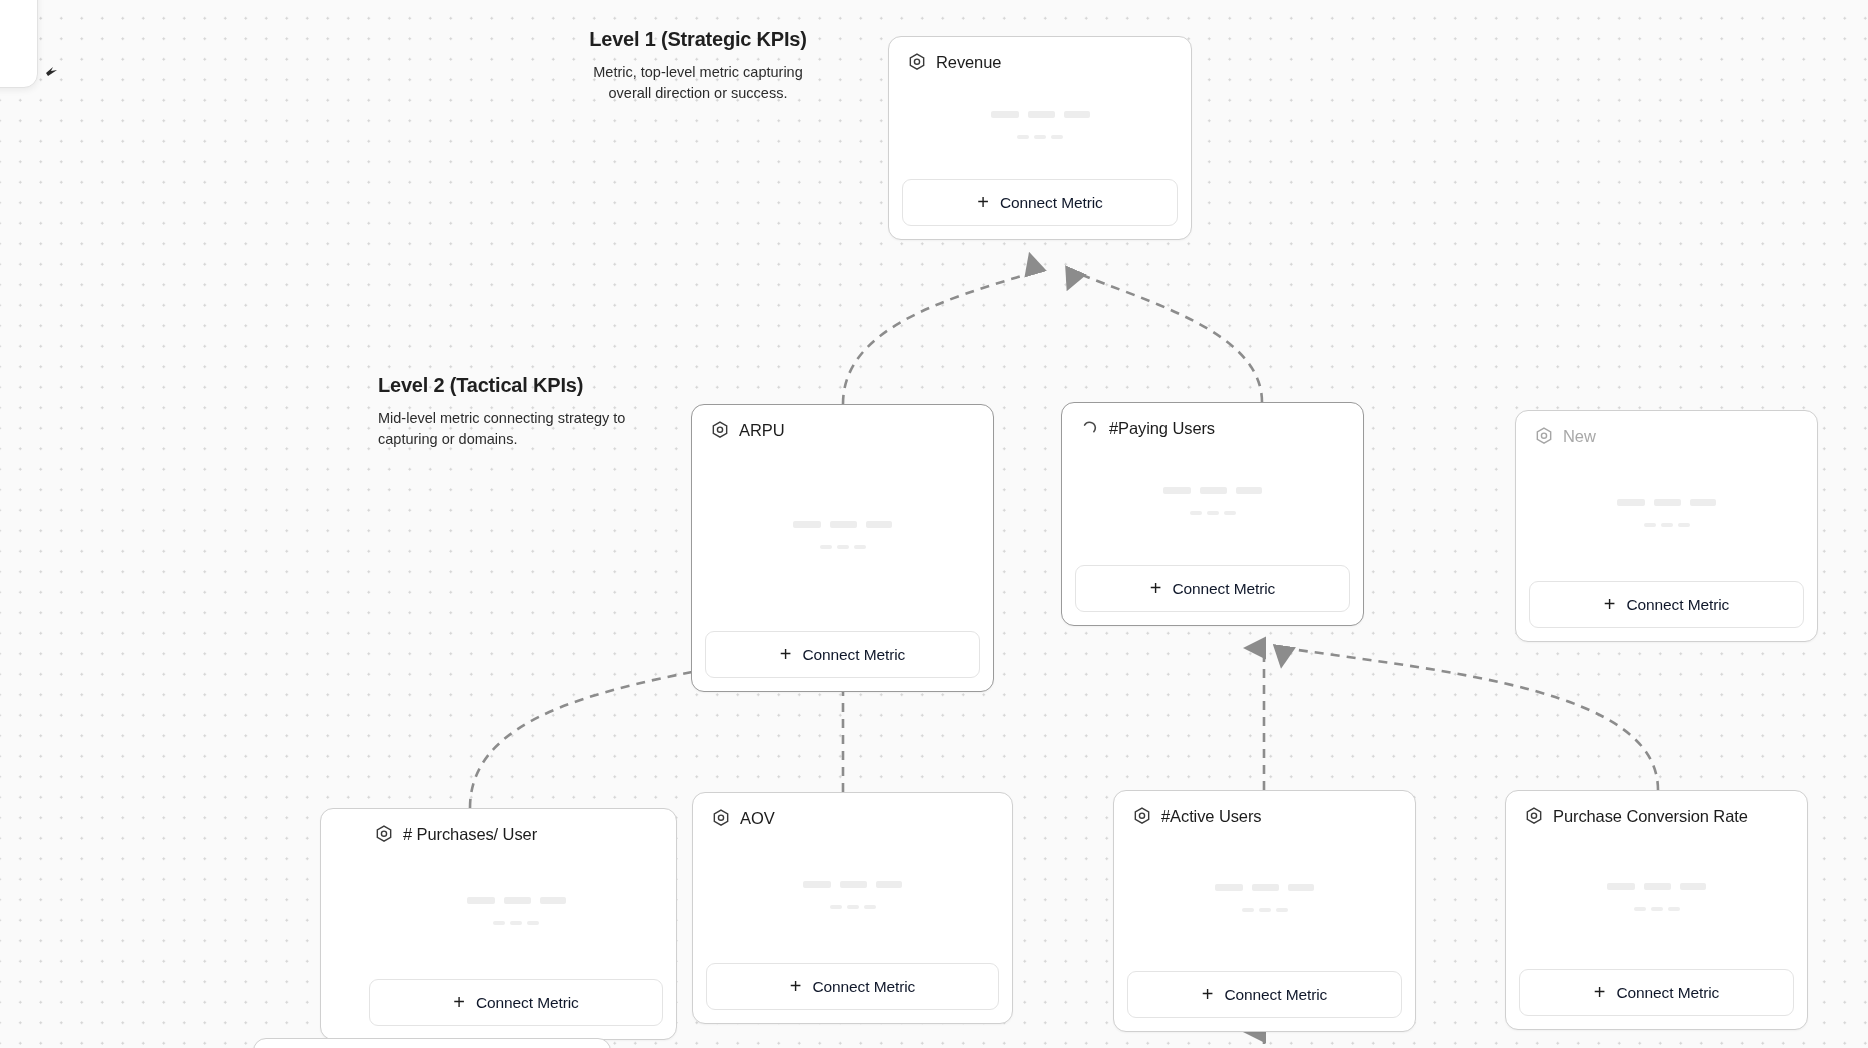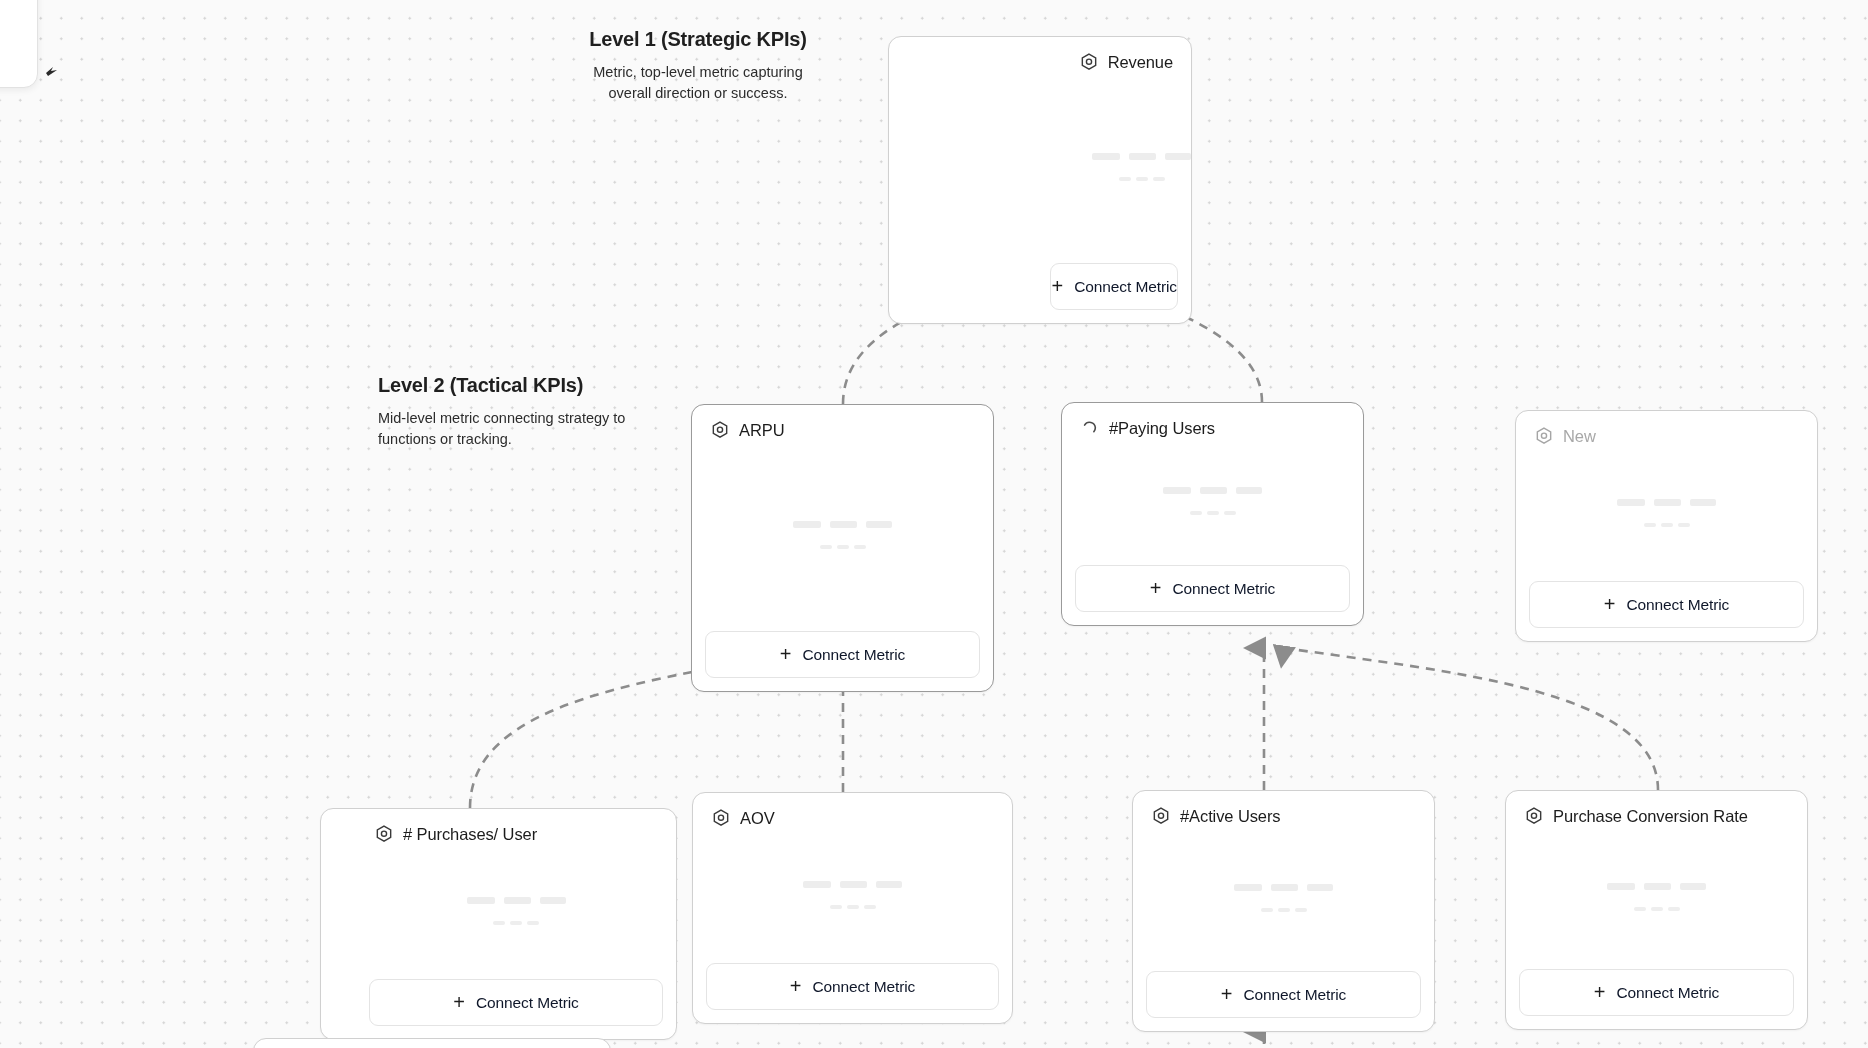--- a/index.html
+++ b/index.html
@@ -131,25 +131,25 @@
     <path d="M0 7 L7 1 L5 5 L11 4 L2 10 Z" fill="#2b2b2b"></path>
   </svg>
 
   <div class="level-block" style="left:573px; top:28px;text-align:center;">
     <div class="level-title">Level 1 (Strategic KPIs)</div>
     <div class="level-desc">Metric, top-level metric capturing overall direction or success.</div>
   </div>
 
   <div class="level-block" style="left:378px; top:374px;">
     <div class="level-title">Level 2 (Tactical KPIs)</div>
-    <div class="level-desc">Mid-level metric connecting strategy to functions or tracking.</div>
-  </div>
-
-
-  <div class="card" style="left:888px; top:36px; width:304px; height:288px;align-items:flex-end;">
+    <div class="level-desc">Mid-level metric connecting strategy to capturing or domains.</div>
+  </div>
+
+
+  <div class="card" style="left:888px; top:36px; width:304px; height:204px;">
     <div class="card-head">
       <svg class="card-icon" viewBox="0 0 24 24" fill="none" stroke="#3a3a3a" stroke-width="1.7">
         <path d="M12 2.6 L20 7.1 V16.1 L12 20.6 L4 16.1 V7.1 Z"></path>
         <circle cx="12" cy="11.6" r="3.1"></circle>
       </svg>
       <span class="card-title">Revenue</span>
     </div>
     <div class="card-body">
       <div class="skel-row">
         <span class="skel w1"></span>
@@ -290,21 +290,21 @@
         <span class="skel"></span>
         <span class="skel"></span>
       </div>
     </div>
     <div class="connect-btn">
       <span class="plus">+</span>
       <span class="lbl">Connect Metric</span>
     </div>
   </div>
 
-  <div class="card" style="left:1113px; top:790px; width:303px; height:242px;margin-left:19px;">
+  <div class="card" style="left:1113px; top:790px; width:303px; height:242px;">
     <div class="card-head">
       <svg class="card-icon" viewBox="0 0 24 24" fill="none" stroke="#3a3a3a" stroke-width="1.7">
         <path d="M12 2.6 L20 7.1 V16.1 L12 20.6 L4 16.1 V7.1 Z"></path>
         <circle cx="12" cy="11.6" r="3.1"></circle>
       </svg>
       <span class="card-title">#Active Users</span>
     </div>
     <div class="card-body">
       <div class="skel-row">
         <span class="skel w1"></span>

